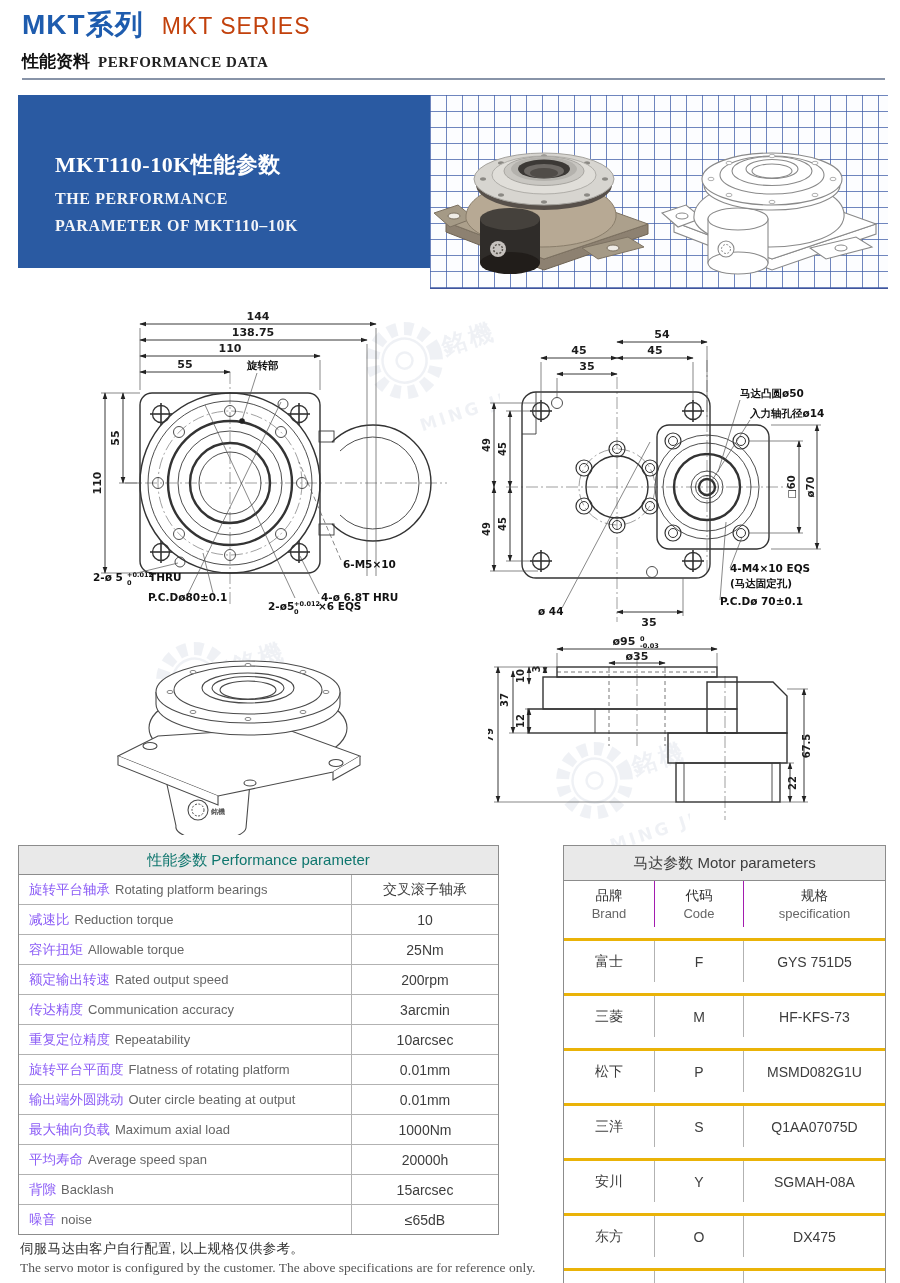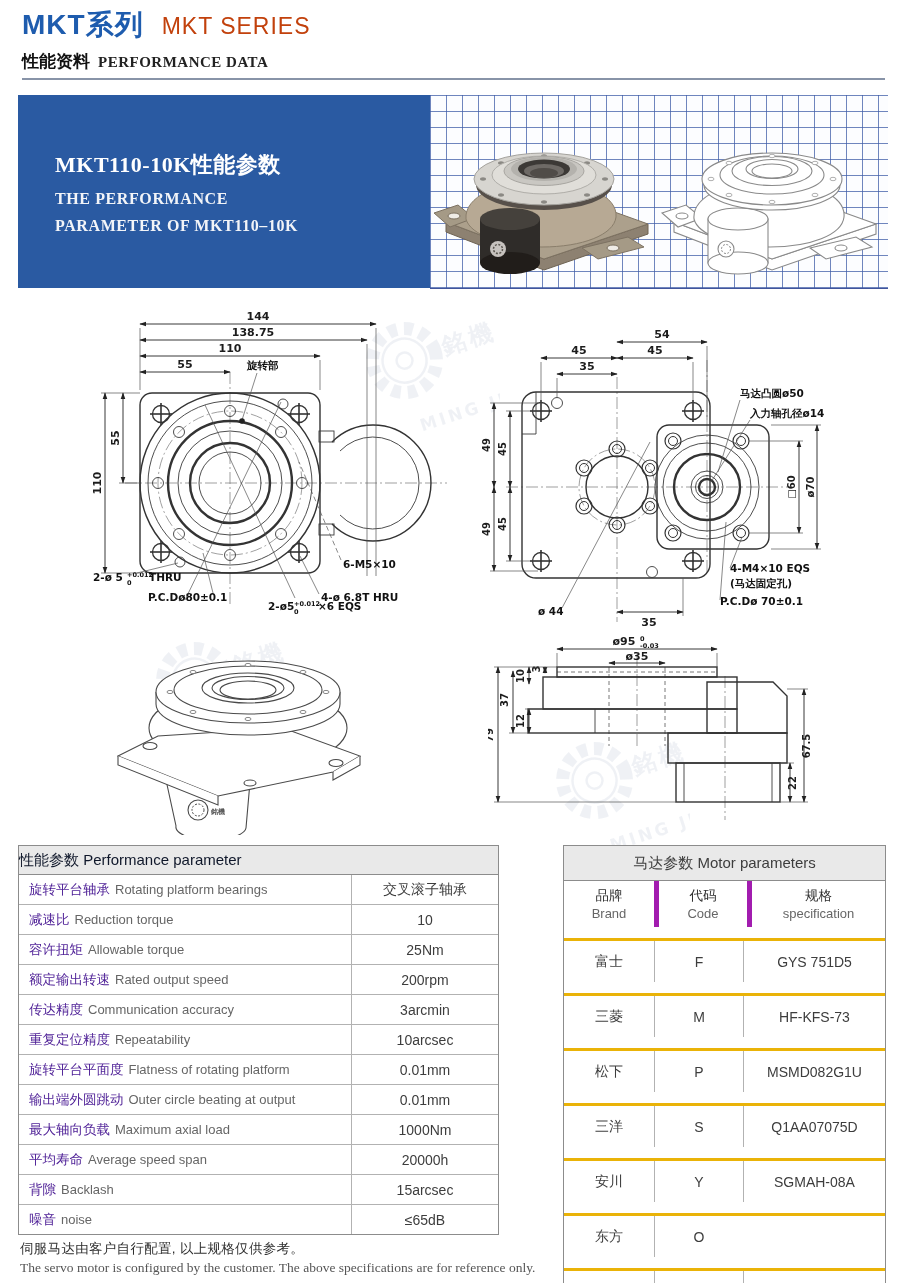--- a/index.html
+++ b/index.html
@@ -8,21 +8,21 @@
   
   .hdr{position:absolute;left:22px;top:6px;white-space:nowrap;}
   .hdr .zh{font-size:28px;font-weight:bold;color:#1e5cae;letter-spacing:1px;}
   .hdr .en{font-size:23px;color:#c2410c;margin-left:18px;letter-spacing:1px;}
   .sec{position:absolute;left:22px;top:50px;white-space:nowrap;}
   .sec .zh{font-size:17px;font-weight:bold;color:#111;text-align:center;}
   .sec .en{font-family:"Liberation Serif",serif;font-size:15px;font-weight:bold;color:#222;margin-left:8px;letter-spacing:.5px;}
   .rule{position:absolute;left:22px;top:78px;width:863px;height:2px;background:#8894a8;}
   
   .banner{position:absolute;left:18px;top:95px;width:870px;height:193px;}
-  .banner .blue{position:absolute;left:0;top:0;width:412px;height:193px;background:#2a5aa2;}
+  .banner .blue{position:absolute;left:0;top:0;width:412px;height:173px;background:#2a5aa2;}
   .banner .blue .t1{position:absolute;left:37px;top:55px;font-family:"Liberation Serif",serif;
       font-weight:bold;font-size:22px;color:#fff;letter-spacing:.5px;white-space:nowrap;}
   .banner .blue .t2{position:absolute;left:37px;top:95px;font-family:"Liberation Serif",serif;
       font-weight:bold;font-size:16px;color:#f2f4f8;letter-spacing:.6px;white-space:nowrap;}
   .banner .blue .t3{position:absolute;left:37px;top:122px;font-family:"Liberation Serif",serif;
       font-weight:bold;font-size:16px;color:#f2f4f8;letter-spacing:.6px;white-space:nowrap;}
   .banner .gridbox{position:absolute;left:412px;top:0;width:458px;height:193px;background-color:#fcfdff;
       background-image:linear-gradient(rgba(64,94,168,.75) 1px,transparent 1px),
                        linear-gradient(90deg,rgba(64,94,168,.75) 1px,transparent 1px);
       background-size:16px 16px;border-bottom:1px solid #40549c;}
@@ -38,35 +38,35 @@
   .thin{stroke:#3a3a3a;stroke-width:.9;fill:none;}
   .xln{stroke:#555;stroke-width:.7;fill:none;}
   .cl{stroke:#777;stroke-width:.7;fill:none;stroke-dasharray:12 3 2 3;}
   .dsh{stroke:#555;stroke-width:.8;fill:none;stroke-dasharray:4 3;}
   .dml{stroke:#222;stroke-width:.9;fill:none;}
   
   .wm{position:absolute;opacity:.07;pointer-events:none;}
   .wm text{fill:#2e4a7d;font-family:"DejaVu Sans",sans-serif;font-weight:bold;}
   
   .ptable{position:absolute;left:18px;top:845px;width:479px;border:1px solid #8c8c8c;background:#fff;}
-  .ptable .thead{height:28px;line-height:28px;background:#e9e9e9;
-      font-size:15px;color:#0f172a;border-bottom:1px solid #8c8c8c;}
+  .ptable .thead{height:28px;line-height:28px;text-align:center;background:#e9e9e9;
+      font-size:15px;color:#0f766e;border-bottom:1px solid #8c8c8c;}
   .prow{display:flex;height:29px;border-top:1px solid #b2b2b2;align-items:center;}
   .prow:first-child{border-top:none;}
   .pcell{height:100%;display:flex;align-items:center;}
   .plabel{width:322px;padding-left:10px;border-right:1px solid #b2b2b2;white-space:nowrap;overflow:hidden;}
-  .plabel .zh{font-size:13.5px;color:#4c1d95;font-weight:500;margin-right:5px;}
+  .plabel .zh{font-size:13.5px;color:#8b5cf6;font-weight:500;margin-right:5px;}
   .plabel .en{font-size:13px;color:#666;}
   .pvalue{flex:1;justify-content:center;font-size:14px;color:#3d3d3d;}
   
   .mtable{position:absolute;left:563px;top:845px;width:321px;border:1px solid #8c8c8c;background:#fff;}
   .mtable .thead{height:34px;line-height:34px;text-align:center;background:#e9e9e9;
       font-size:15px;color:#3d3d3d;border-bottom:1px solid #8c8c8c;}
   .mcolheads{display:flex;height:46px;}
-  .mcol{display:flex;flex-direction:column;justify-content:center;text-align:center;border-right:5px solid #a21caf;}
+  .mcol{display:flex;flex-direction:column;justify-content:center;text-align:center;border-right:1px solid #a21caf;}
   .mcol:last-child{border-right:none;}
   .mcol .zh{font-size:13.5px;color:#2f2f2f;}
   .mcol .en{font-size:13px;color:#666;margin-top:1px;}
   .mrow{display:flex;height:41px;border-top:3px solid #eab308;margin-top:11px;}
   .mcell{display:flex;align-items:center;justify-content:center;border-right:1px solid #b2b2b2;
       font-size:14px;color:#3d3d3d;}
   .mcell:last-child{border-right:none;}
   .mcol:nth-child(1),.mcell:nth-child(1){width:90px;}
   .mcol:nth-child(2),.mcell:nth-child(2){width:88px;}
   .mcol:nth-child(3),.mcell:nth-child(3){flex:1;}
@@ -601,20 +601,21 @@
           <div class="mcell">Q1AA07075D</div>
         </div>
         <div class="mrow">
           <div class="mcell">安川</div>
           <div class="mcell">Y</div>
           <div class="mcell">SGMAH-08A</div>
         </div>
         <div class="mrow">
           <div class="mcell">东方</div>
           <div class="mcell">O</div>
+          <div class="mcell">DX475</div>
         </div>
         <div class="mrow">
           <div class="mcell">台达</div>
           <div class="mcell">T</div>
           <div class="mcell">ECMA-C30807</div>
         </div>
       </div>
   </div>
 
   <div class="fnote-zh">伺服马达由客户自行配置, 以上规格仅供参考。</div>

